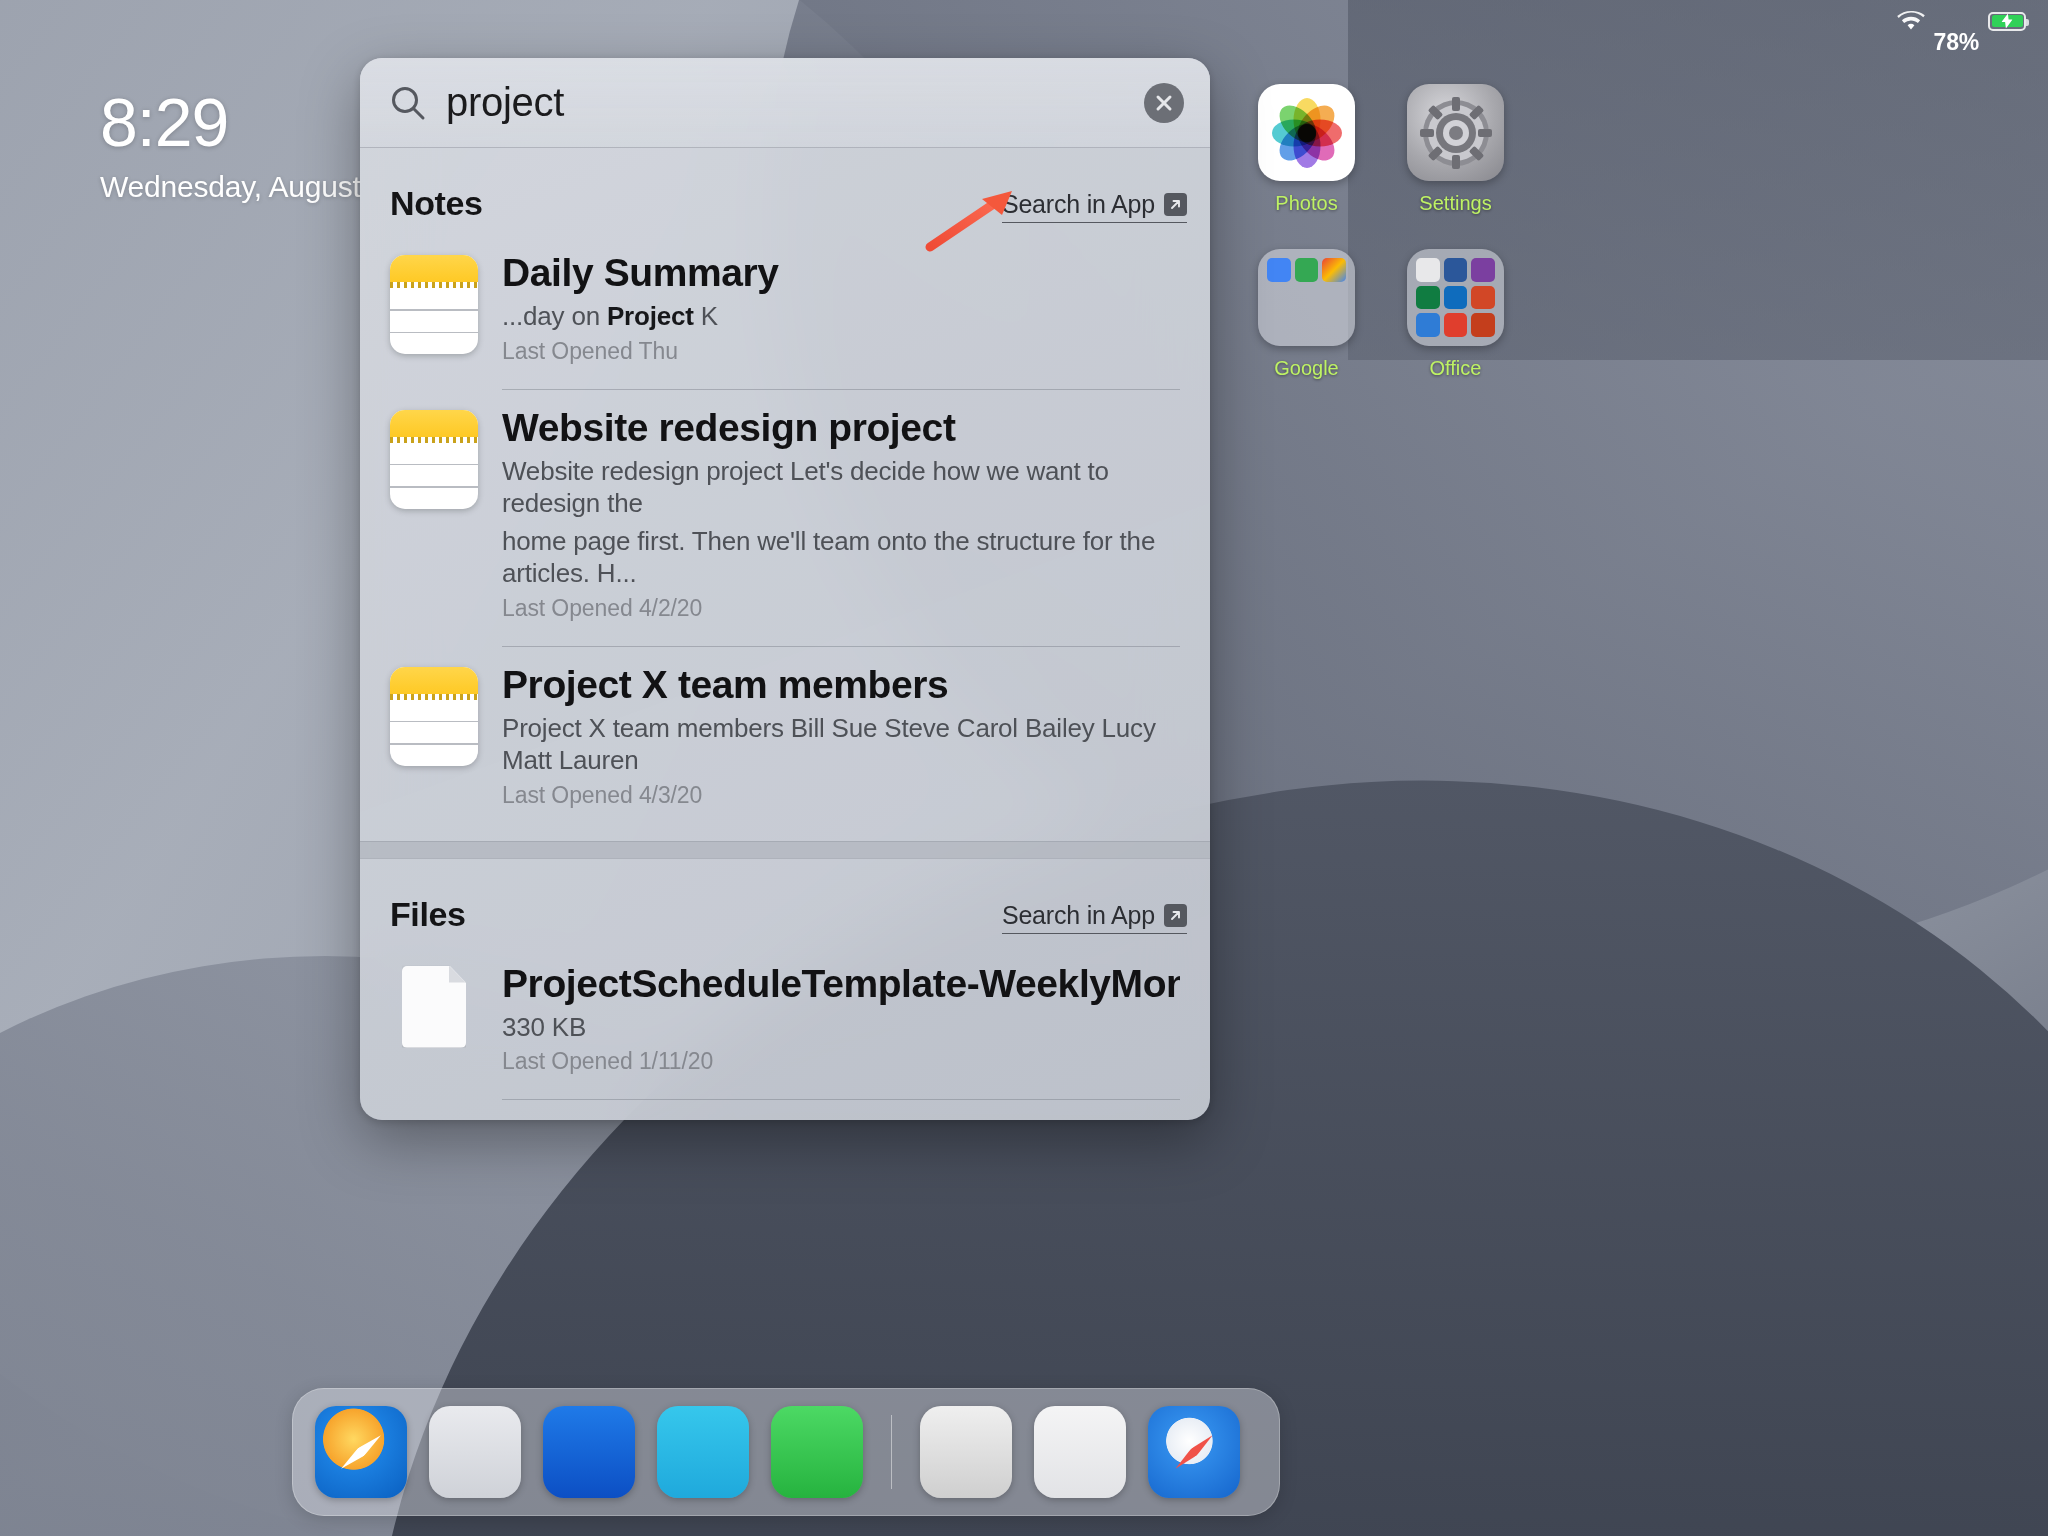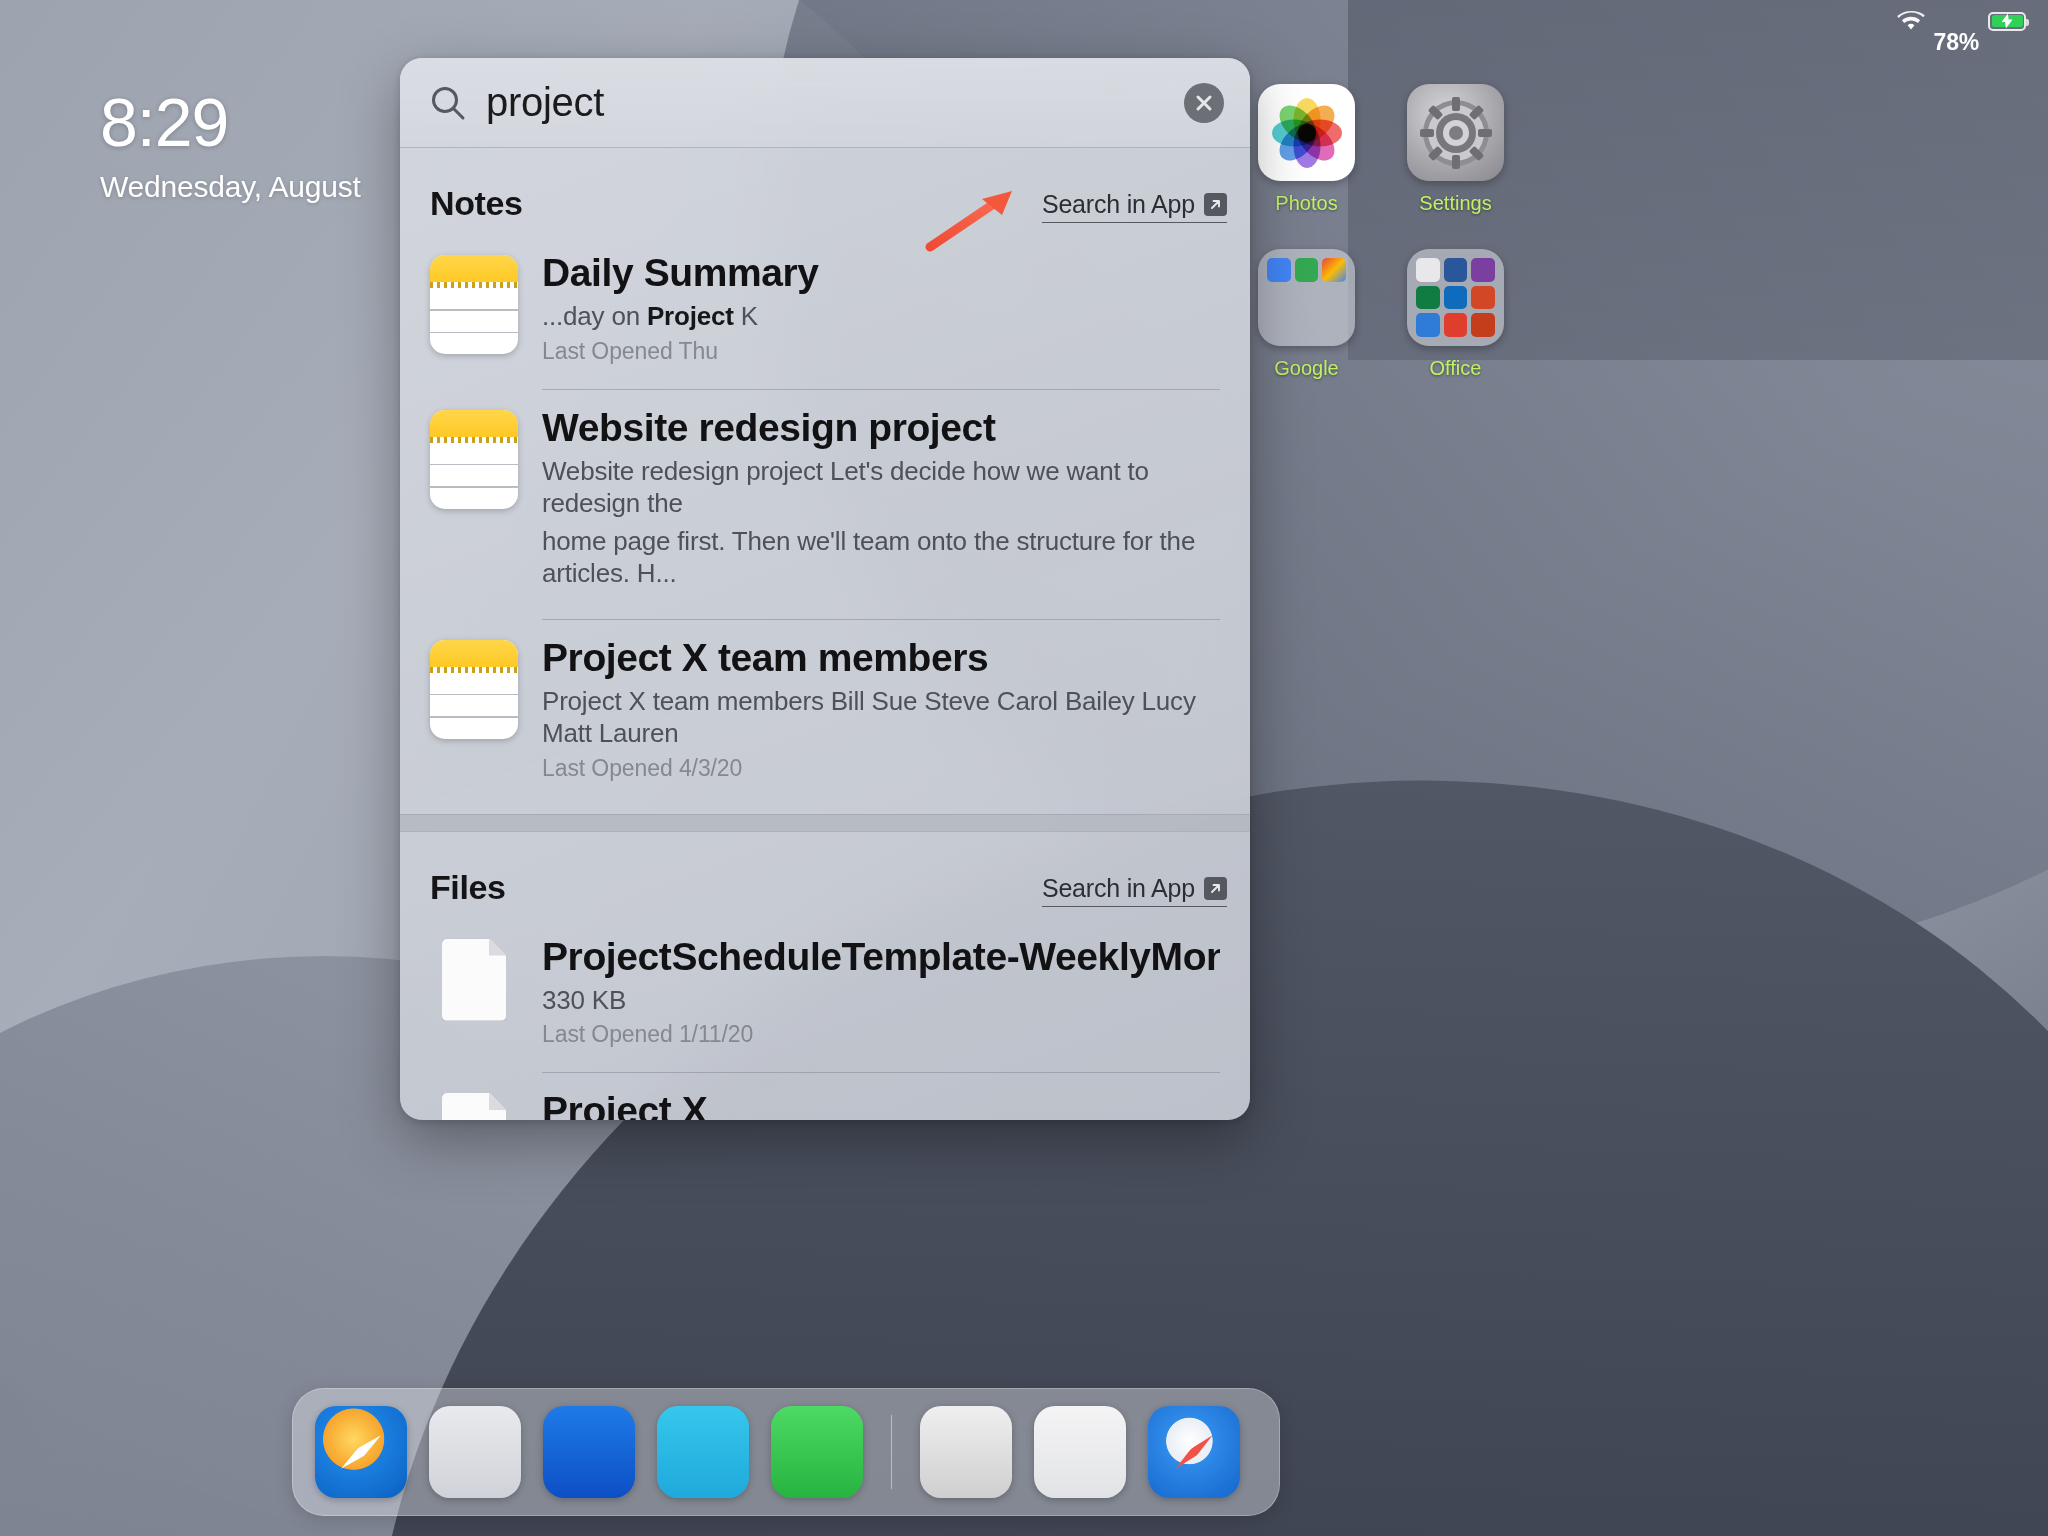--- a/index.html
+++ b/index.html
@@ -127,21 +127,20 @@
   }
   .dock-sep { width:1px; height:74px; background:rgba(255,255,255,.45); margin:0 6px; flex:none; }
 
   
   #spotlight {
     position:absolute; left:360px; top:58px; width:850px; height:1062px;
     border-radius:22px; z-index:20; overflow:hidden;
     background:linear-gradient(160deg,rgba(214,217,223,.93) 0%,rgba(206,210,217,.93) 40%,rgba(199,203,211,.92) 100%);
     backdrop-filter:blur(34px) saturate(160%);
     box-shadow:0 20px 58px rgba(0,0,0,.34), 0 2px 10px rgba(0,0,0,.18);
-    margin-left:40px;
   }
   
   #search-bar {
     height:90px; display:flex; align-items:center; padding:0 26px 0 30px;
     border-bottom:1px solid rgba(120,125,135,.42);
     background:linear-gradient(180deg,rgba(221,224,230,.75),rgba(212,216,223,.55));
   }
   #search-input-wrap { flex:1; display:flex; align-items:center; gap:20px; }
   #search-value {
     font-size:40px; color:#1b1b1d; font-weight:400; letter-spacing:-.3px;
@@ -400,20 +399,21 @@
           <div class="note-top"></div>
             <div class="note-rings"></div>
           <div class="note-line nl1"></div>
             <div class="note-line nl2"></div>
         </div>
       </div>
       <div class="body">
         <div class="r-title">Website redesign project</div>
         <div class="r-sub">Website redesign project  Let's decide how we want to redesign the</div>
         <div class="r-sub">home page first. Then we'll team onto the structure for the articles.  H...</div>
+        <div class="r-meta">Last Opened 4/2/20</div>
       </div>
     </div>
 
     <div class="row">
       <div class="thumb">
         <div class="note-thumb">
           <div class="note-top"></div>
             <div class="note-rings"></div>
           <div class="note-line nl1"></div>
             <div class="note-line nl2"></div>

